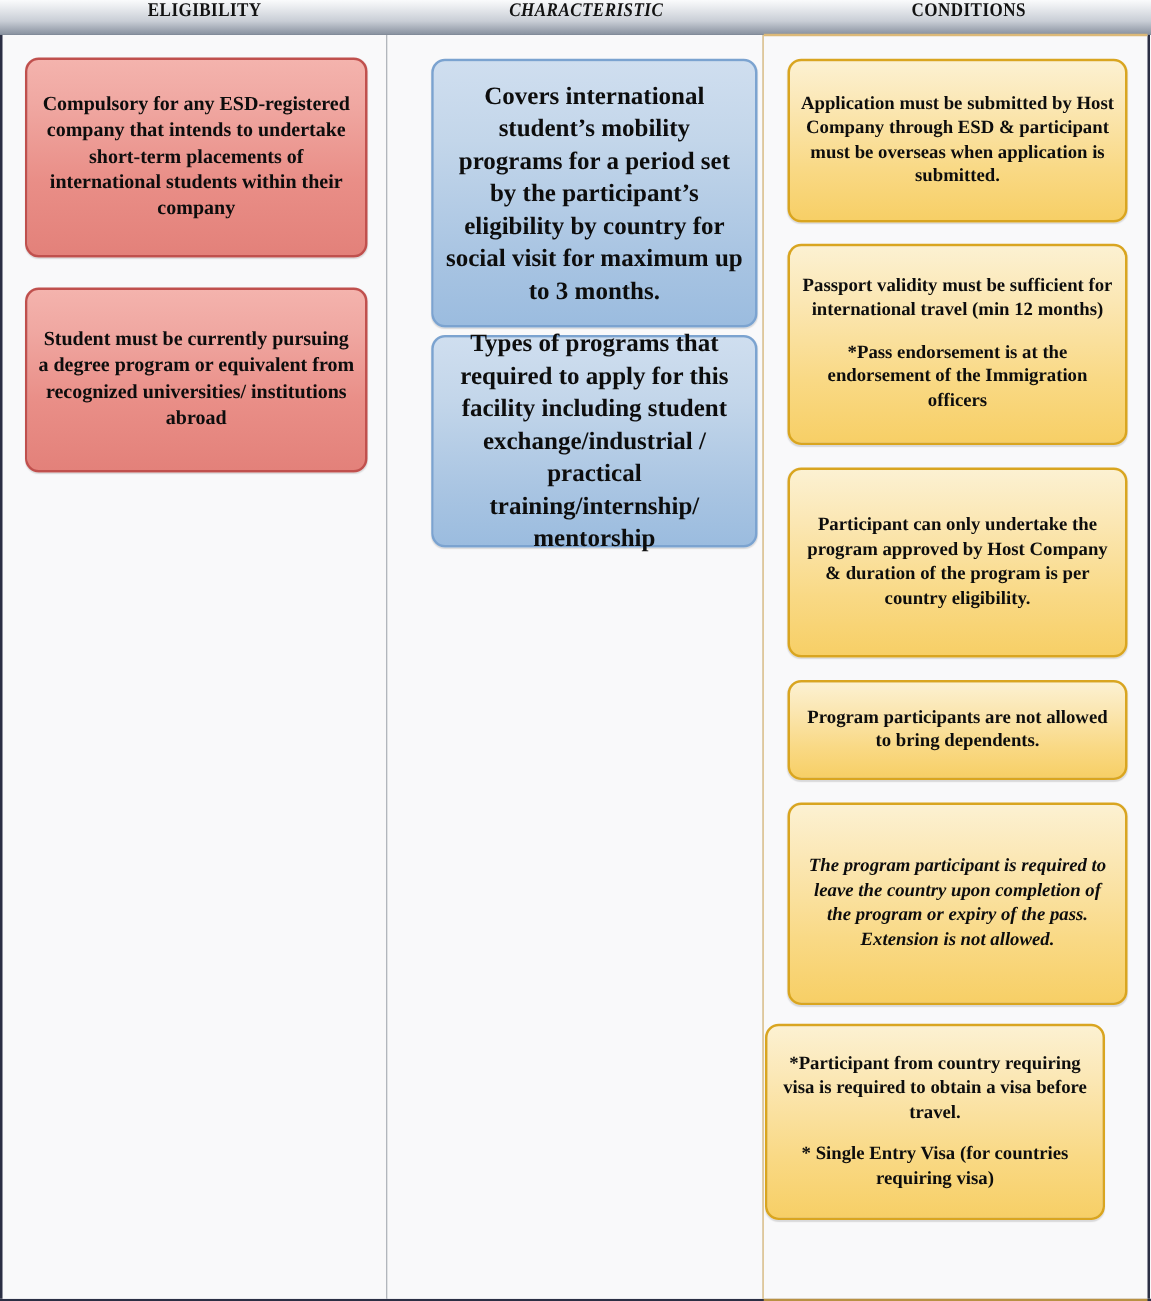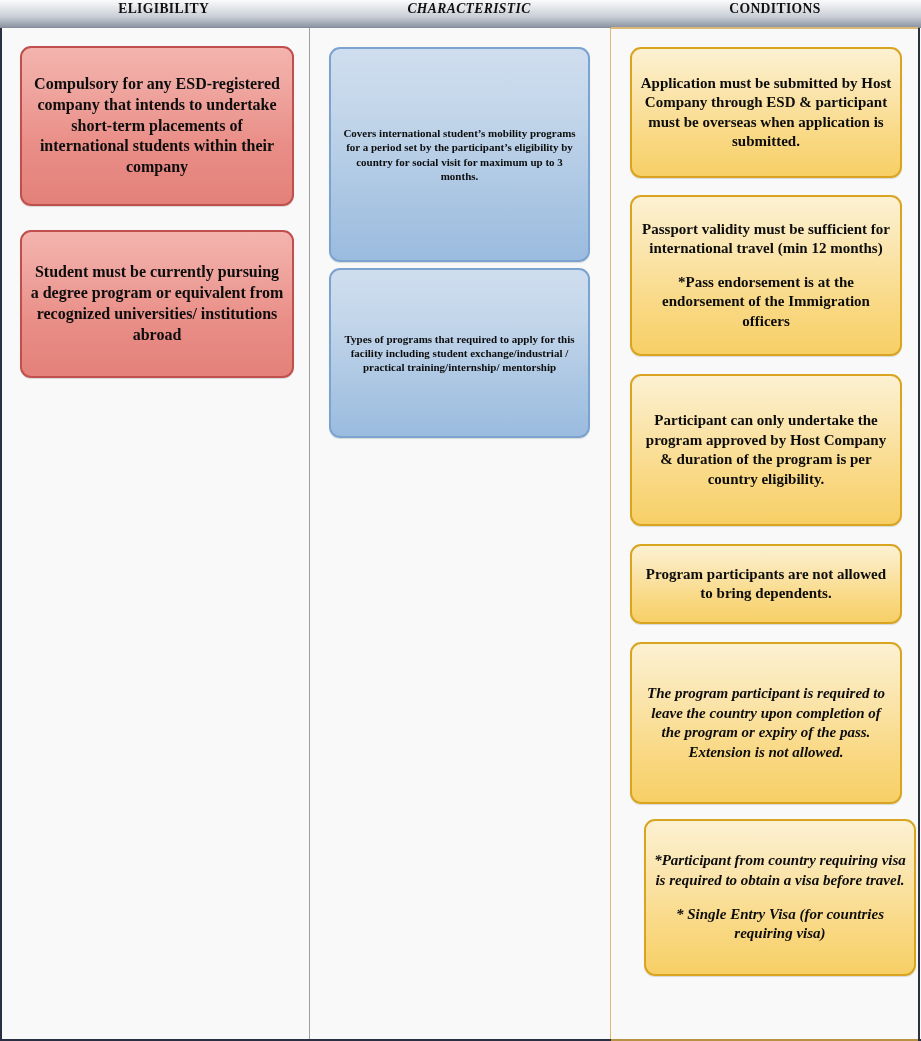--- a/index.html
+++ b/index.html
@@ -23,21 +23,21 @@
   
   .header-row {
     display: flex;
     width: 921px;
     height: 28px;
     background: linear-gradient(to bottom, #fafbfc 0%, #eceef1 18%, #c9ced6 60%, #8d96a3 96%, #7c8694 100%);
     box-sizing: border-box;
   }
   .header-cell {
     display: flex;
-    align-items: flex-start;
+    align-items: flex-end;
     justify-content: center;
     box-sizing: border-box;
     height: 16px;
     margin-left: 17px;
   }
   .header-cell span {
     font-size: 15.5px;
     font-weight: bold;
     color: #121212;
     letter-spacing: 0.4px;
@@ -111,21 +111,22 @@
   .box .txt { display: block; width: 100%; }
 
   .box-red {
     border: 2px solid #c0504d;
     background: linear-gradient(to bottom, #f4b3ad 0%, #f0a8a2 22%, #e98e87 62%, #e3817a 100%);
     font-size: 16px;
   }
   .box-blue {
     border: 2px solid #7ba3d0;
     background: linear-gradient(to bottom, #cfdeef 0%, #c3d6ea 30%, #a8c4e2 75%, #9bbcdf 100%);
-    font-size: 11px;
+    font-size: 20px;
+    margin-left: 16px;
   }
   .box-yellow {
     border: 2px solid #d9a520;
     background: linear-gradient(to bottom, #fcf1d2 0%, #fbe7b4 28%, #f9d985 68%, #f7cf66 100%);
     font-size: 15px;
   }
 
   .blank-line { display: block; height: 0.95em; }
 </style>
 </head>
@@ -186,20 +187,20 @@
       </div>
 
       <div class="box box-yellow" style="left:19px; top:516px; width:272px; height:80px;">
         <span class="txt">Program participants are not allowed to bring dependents.</span>
       </div>
 
       <div class="box box-yellow" style="left:19px; top:614px; width:272px; height:162px;font-style:italic;">
         <span class="txt">The program participant is required to leave the country upon completion of the program or expiry of the pass. Extension is not allowed.</span>
       </div>
 
-      <div class="box box-yellow" style="left:33px; top:791px; width:272px; height:157px;font-style:italic;">
+      <div class="box box-yellow" style="left:1px; top:791px; width:272px; height:157px;">
         <span class="txt"><span>*Participant from country requiring visa is required to obtain a visa before travel.</span><span class="blank-line"></span><span>* Single Entry Visa (for countries requiring visa)</span></span>
       </div>
 
     </div>
 
   </div>
 </div>
 
 </body></html>

